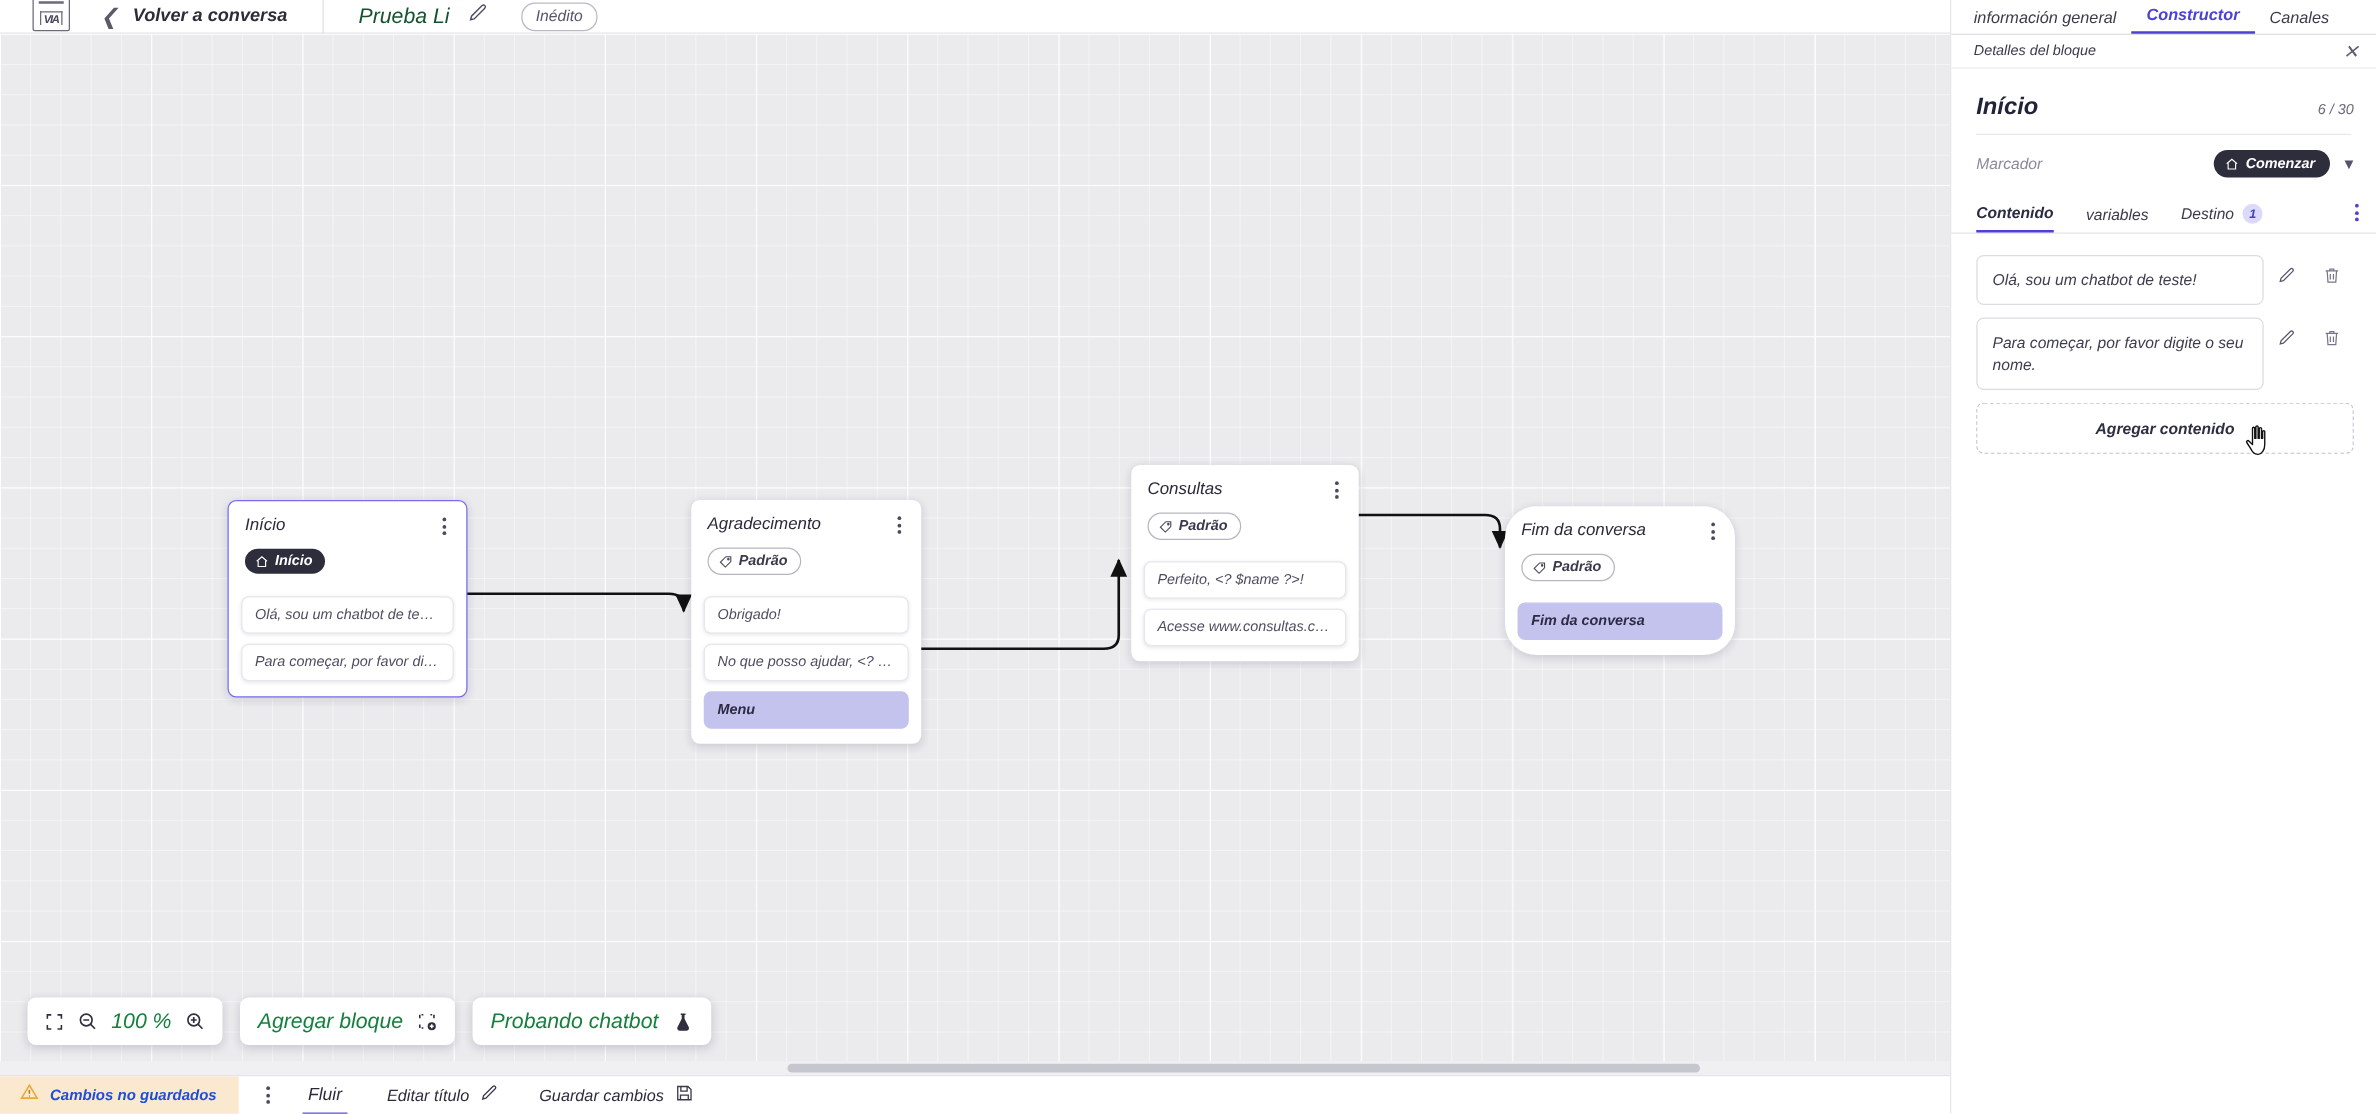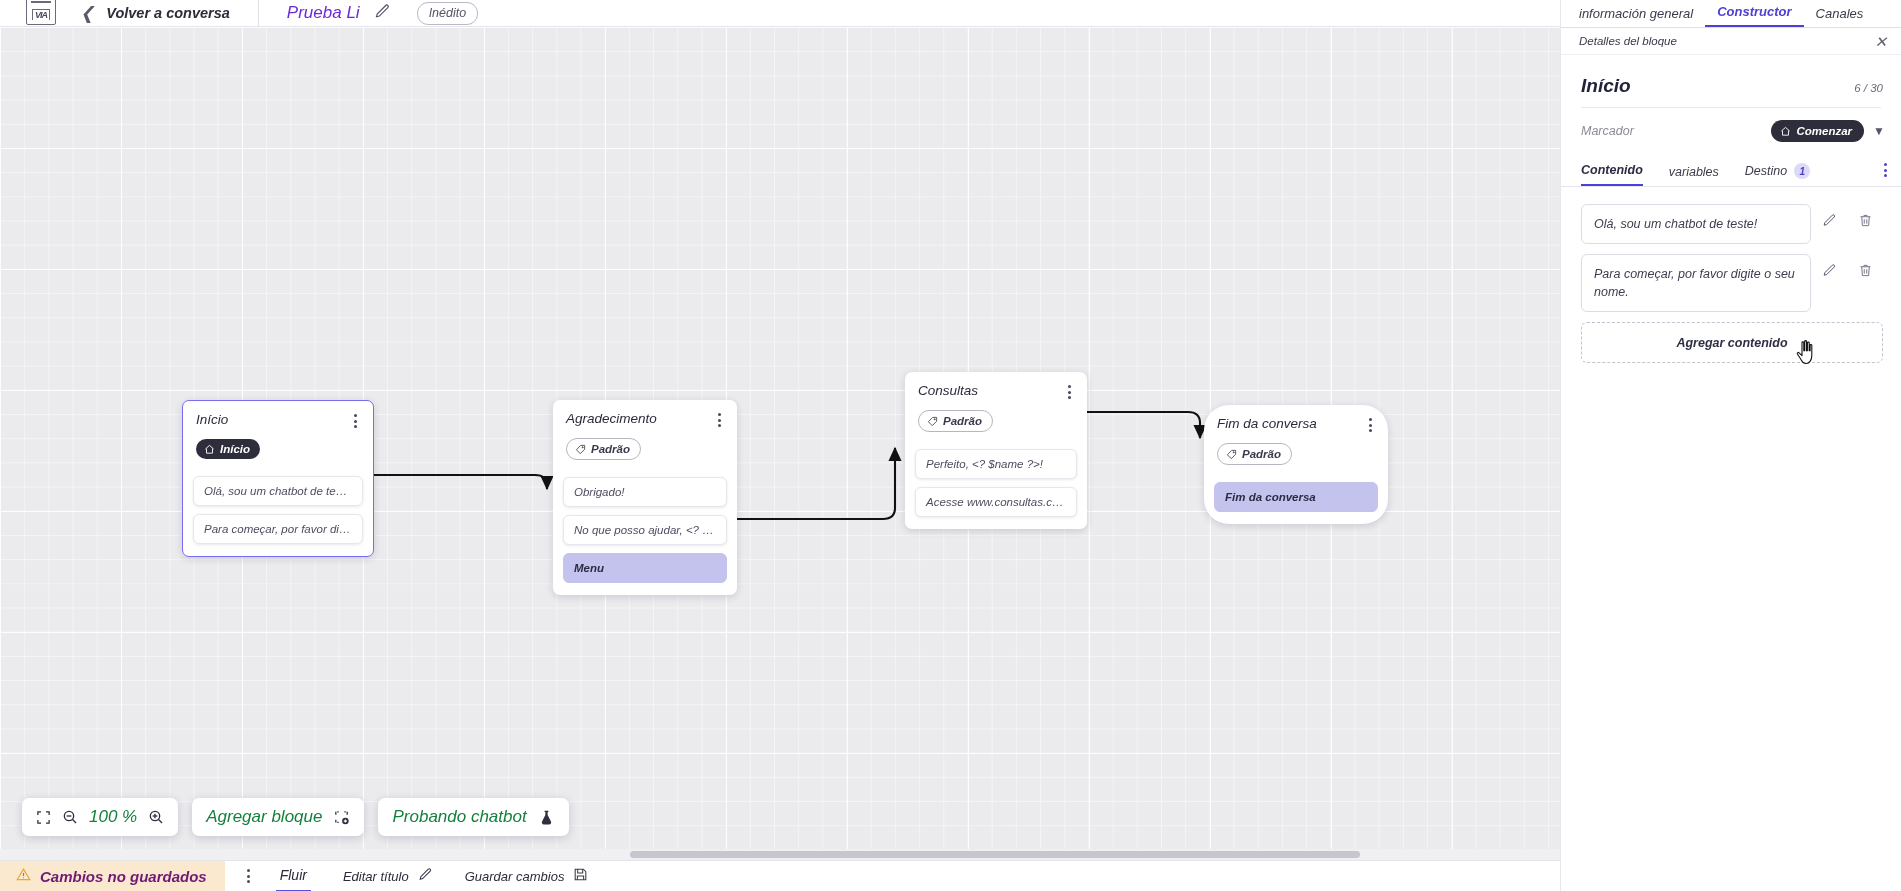--- a/index.html
+++ b/index.html
@@ -36,21 +36,21 @@
     cursor: pointer; font-weight: 300;
   }
   .back-label {
     margin-left: 12px; font-size: 14.5px; font-weight: 700; color: #2c2c3a;
     cursor: pointer; white-space: nowrap;
   }
   .topbar-divider {
     width: 1px; height: 27px; background: #e0e0e6; margin-left: 28px;
   }
   .doc-title {
-    margin-left: 28px; font-size: 17px; color: #6d28d9; white-space: nowrap;
+    margin-left: 28px; font-size: 17px; color: #14532d; white-space: nowrap;
   }
   .icon-pencil { margin-left: 14px; cursor: pointer; }
   .badge-unpublished {
     margin-left: 26px; border: 1px solid #b9b9c4; border-radius: 11px;
     padding: 3px 11px 4px; font-size: 12.5px; color: #55556a; background: #fff;
     white-space: nowrap;
   }
 
   
   .canvas {
@@ -118,21 +118,21 @@
   
   .statusbar {
     position: absolute; left: 0; bottom: 0; width: 1560px; height: 31px;
     background: #fff; display: flex; align-items: center;
     border-top: 1px solid #e4e4ea;
   }
   .unsaved {
     height: 31px; background: #fbe9cf; display: flex; align-items: center; gap: 9px;
     padding: 0 18px 0 16px; white-space: nowrap;
   }
-  .unsaved-text { font-size: 15px; color: #701a75; font-weight: 600; }
+  .unsaved-text { font-size: 12px; color: #1d4ed8; font-weight: 600; }
   .status-kebab { margin-left: 22px; display:flex; flex-direction:column; gap:2.5px; cursor:pointer; }
   .status-kebab i { width: 3px; height: 3px; background: #4a4a5c; border-radius: 50%; }
   .tab-fluir {
     margin-left: 26px; font-size: 14px; color: #2b2b3c; font-weight: 400;
     height: 31px; display: flex; align-items: center; border-bottom: 2.5px solid #5b4fe0;
     padding: 0 4px; cursor: pointer;
   }
   .status-btn {
     margin-left: 32px; display: flex; align-items: center; gap: 9px; cursor: pointer;
     font-size: 13px; color: #2b2b3c; white-space: nowrap;

